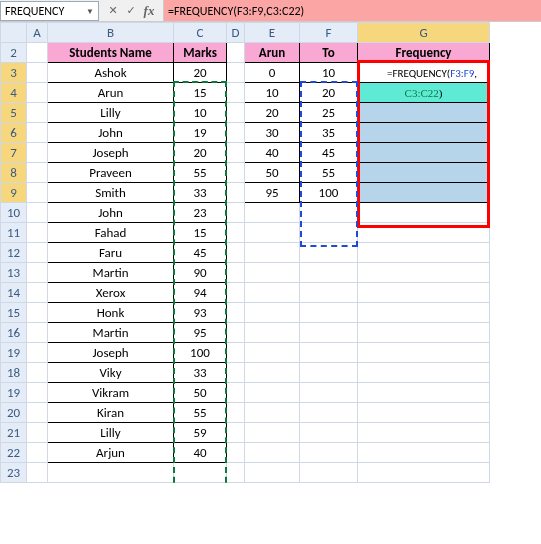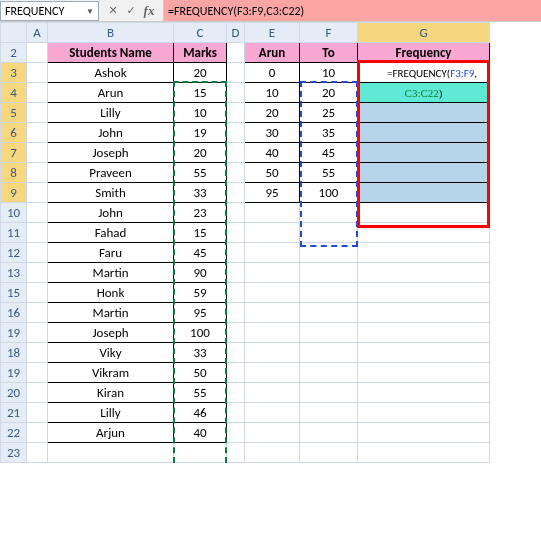--- a/index.html
+++ b/index.html
@@ -202,24 +202,34 @@
           <th class="rh">13</th>
           <td class="cell"></td>
           <td class="cell bord">Martin</td>
           <td class="cell bord">90</td>
           <td class="cell"></td>
           <td class="cell"></td>
           <td class="cell"></td>
           <td class="cell"></td>
         </tr>
         <tr>
+          <th class="rh">14</th>
+          <td class="cell"></td>
+          <td class="cell bord">Xerox</td>
+          <td class="cell bord">94</td>
+          <td class="cell"></td>
+          <td class="cell"></td>
+          <td class="cell"></td>
+          <td class="cell"></td>
+        </tr>
+        <tr>
           <th class="rh">15</th>
           <td class="cell"></td>
           <td class="cell bord">Honk</td>
-          <td class="cell bord">59</td>
+          <td class="cell bord">93</td>
           <td class="cell"></td>
           <td class="cell"></td>
           <td class="cell"></td>
           <td class="cell"></td>
         </tr>
         <tr>
           <th class="rh">16</th>
           <td class="cell"></td>
           <td class="cell bord">Martin</td>
           <td class="cell bord">95</td>
@@ -265,21 +275,21 @@
           <td class="cell bord">55</td>
           <td class="cell"></td>
           <td class="cell"></td>
           <td class="cell"></td>
           <td class="cell"></td>
         </tr>
         <tr>
           <th class="rh">21</th>
           <td class="cell"></td>
           <td class="cell bord">Lilly</td>
-          <td class="cell bord">46</td>
+          <td class="cell bord">59</td>
           <td class="cell"></td>
           <td class="cell"></td>
           <td class="cell"></td>
           <td class="cell"></td>
         </tr>
         <tr>
           <th class="rh">22</th>
           <td class="cell"></td>
           <td class="cell bord">Arjun</td>
           <td class="cell bord">40</td>

